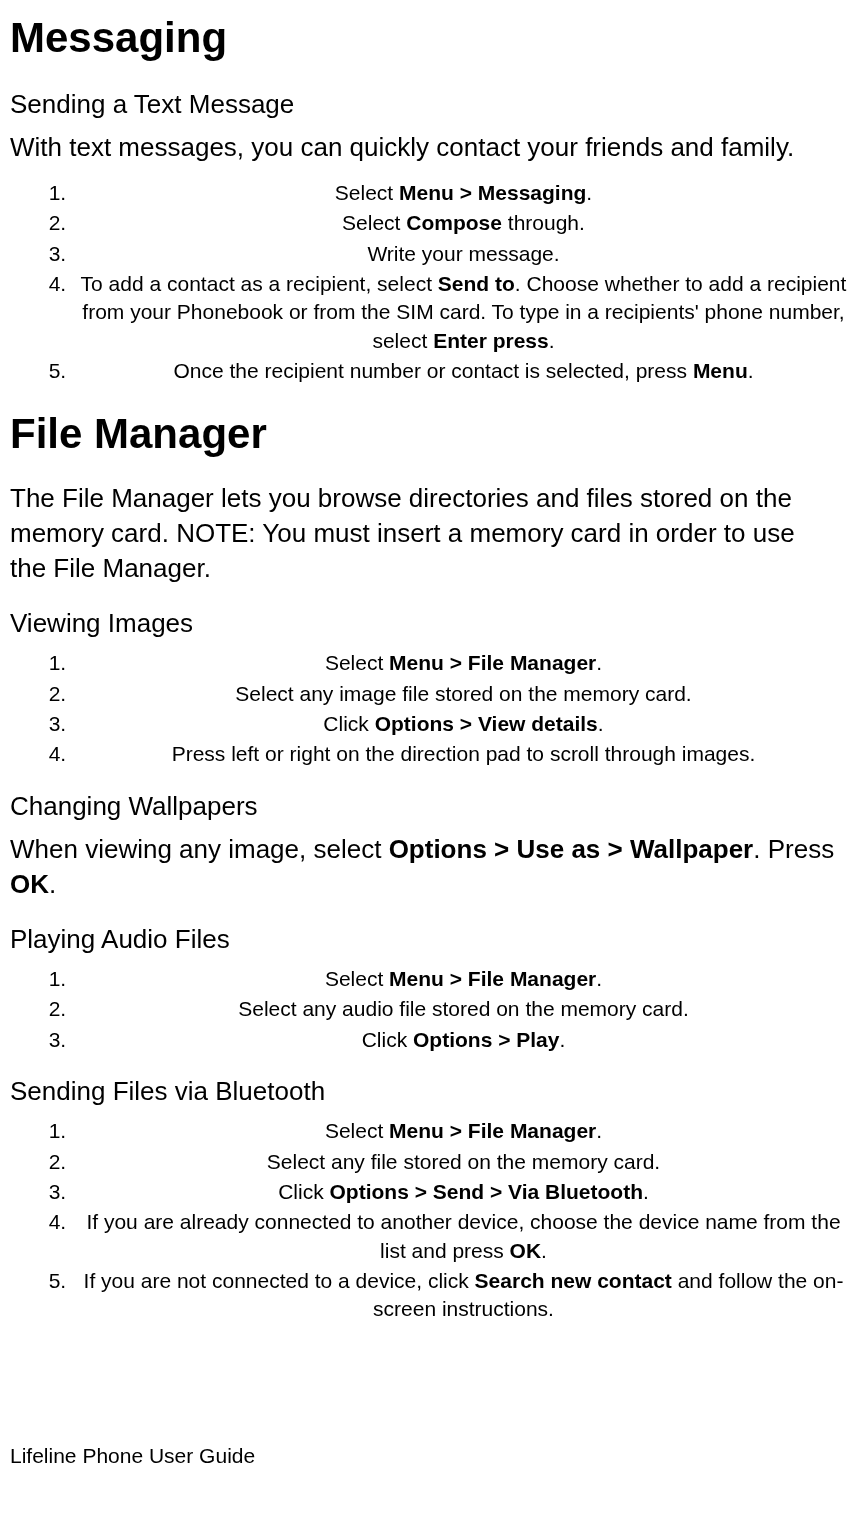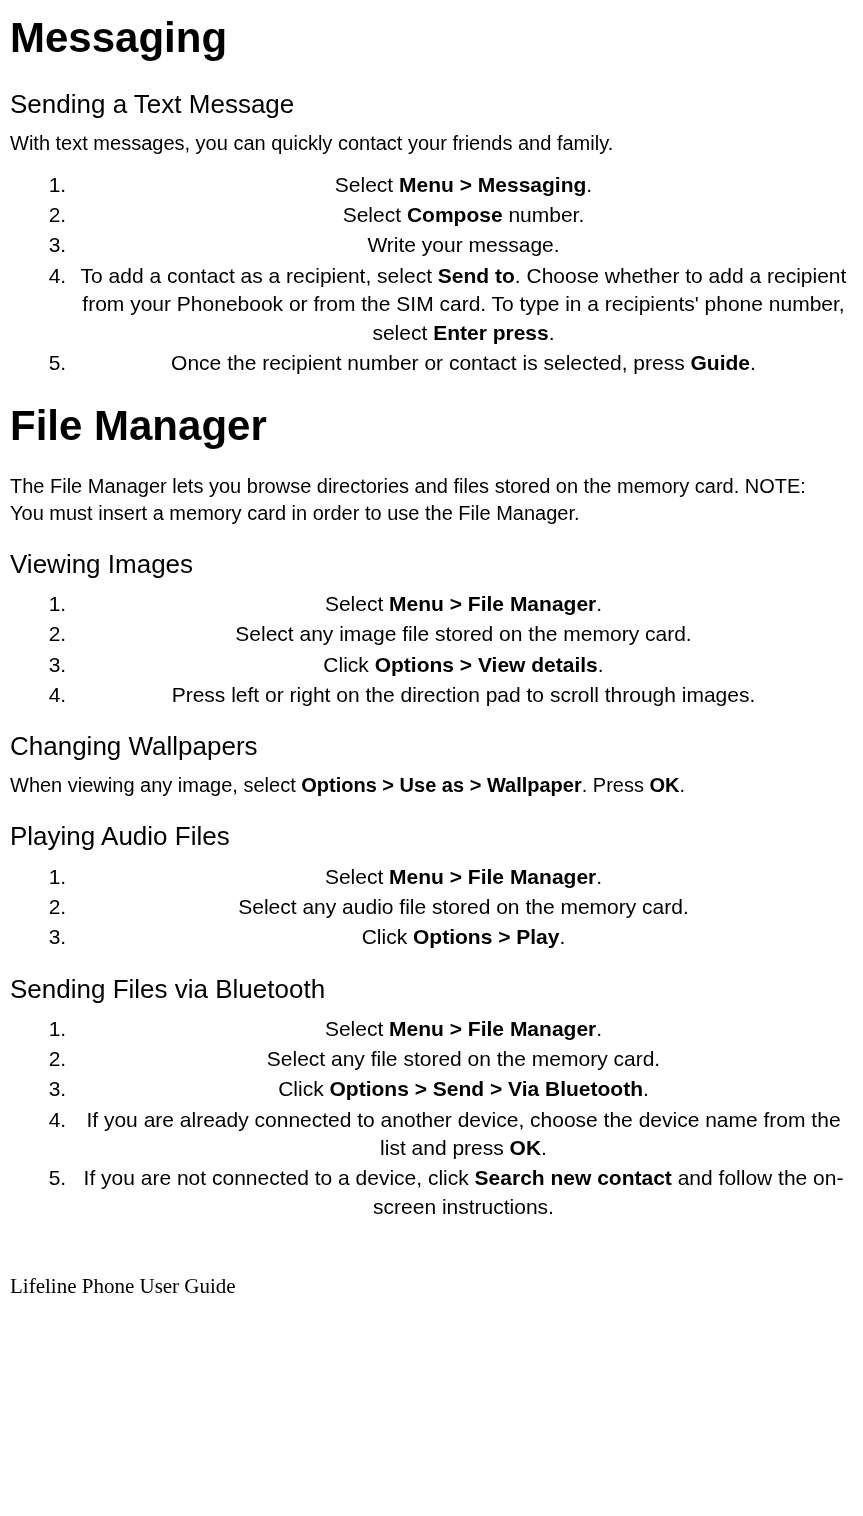--- a/index.html
+++ b/index.html
@@ -19,56 +19,55 @@
     }
     h1.section2 {
       margin-top: 21px;
     }
     h2 {
       font-size: 26px;
       font-weight: normal;
       margin: 20px 0 8px 0;
     }
     p {
-      font-size: 20px;
+      font-size: 26px;
       margin: 6px 16px 14px 0;
     }
     ol {
       font-size: 21px;
       margin: 4px 0 14px 0;
       padding-left: 62px;
     }
     ol li {
       padding-left: 2px;
       margin-bottom: 2px;
       text-align: center;
     }
     b {
       font-weight: bold;
     }
     .footer {
       font-size: 21px;
-      margin-top: 51px;
-      font-family: Liberation Serif, serif;
+      margin-top: 118px;
     }
   </style>
 </head>
 <body>
 
 <h1>Messaging</h1>
 
 <h2>Sending a Text Message</h2>
 <p>With text messages, you can quickly contact your friends and family.</p>
 
 <ol>
   <li><span>Select </span><b>Menu &gt; Messaging</b><span>.</span></li>
-  <li><span>Select </span><b>Compose</b><span> number.</span></li>
+  <li><span>Select </span><b>Compose</b><span> through.</span></li>
   <li>Write your message.</li>
   <li><span>To add a contact as a recipient, select </span><b>Send to</b><span>. Choose whether to add a recipient from your Phonebook or from the SIM card. To type in a recipients' phone number, select </span><b>Enter press</b><span>.</span></li>
-  <li><span>Once the recipient number or contact is selected, press </span><b>Guide</b><span>.</span></li>
+  <li><span>Once the recipient number or contact is selected, press </span><b>Menu</b><span>.</span></li>
 </ol>
 
 <h1 class="section2">File Manager</h1>
 <p>The File Manager lets you browse directories and files stored on the memory card. NOTE: You must insert a memory card in order to use the File Manager.</p>
 
 <h2>Viewing Images</h2>
 <ol>
   <li><span>Select </span><b>Menu &gt; File Manager</b><span>.</span></li>
   <li>Select any image file stored on the memory card.</li>
   <li><span>Click </span><b>Options &gt; View details</b><span>.</span></li>

